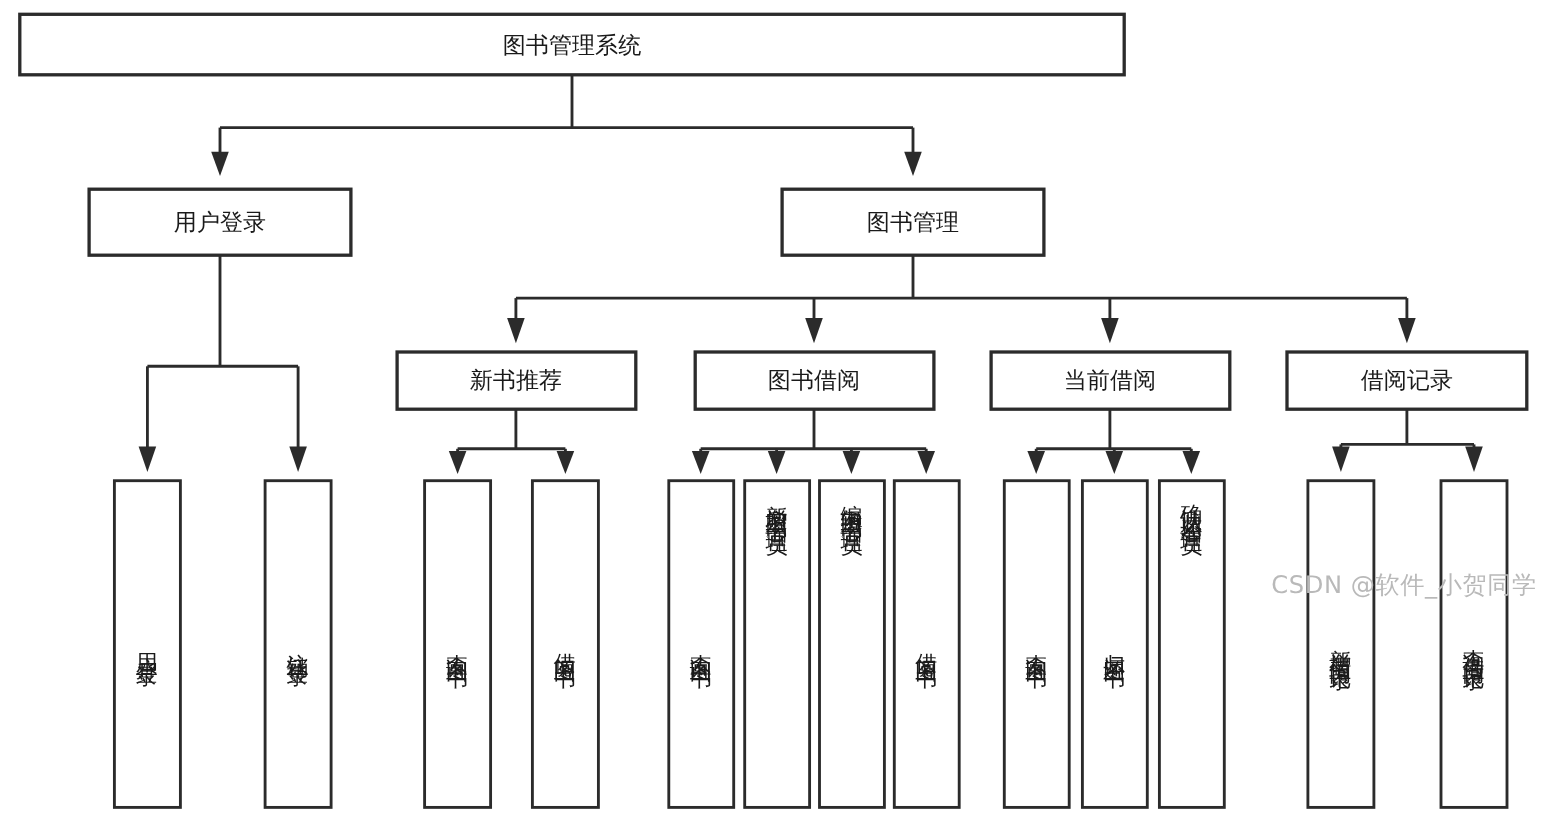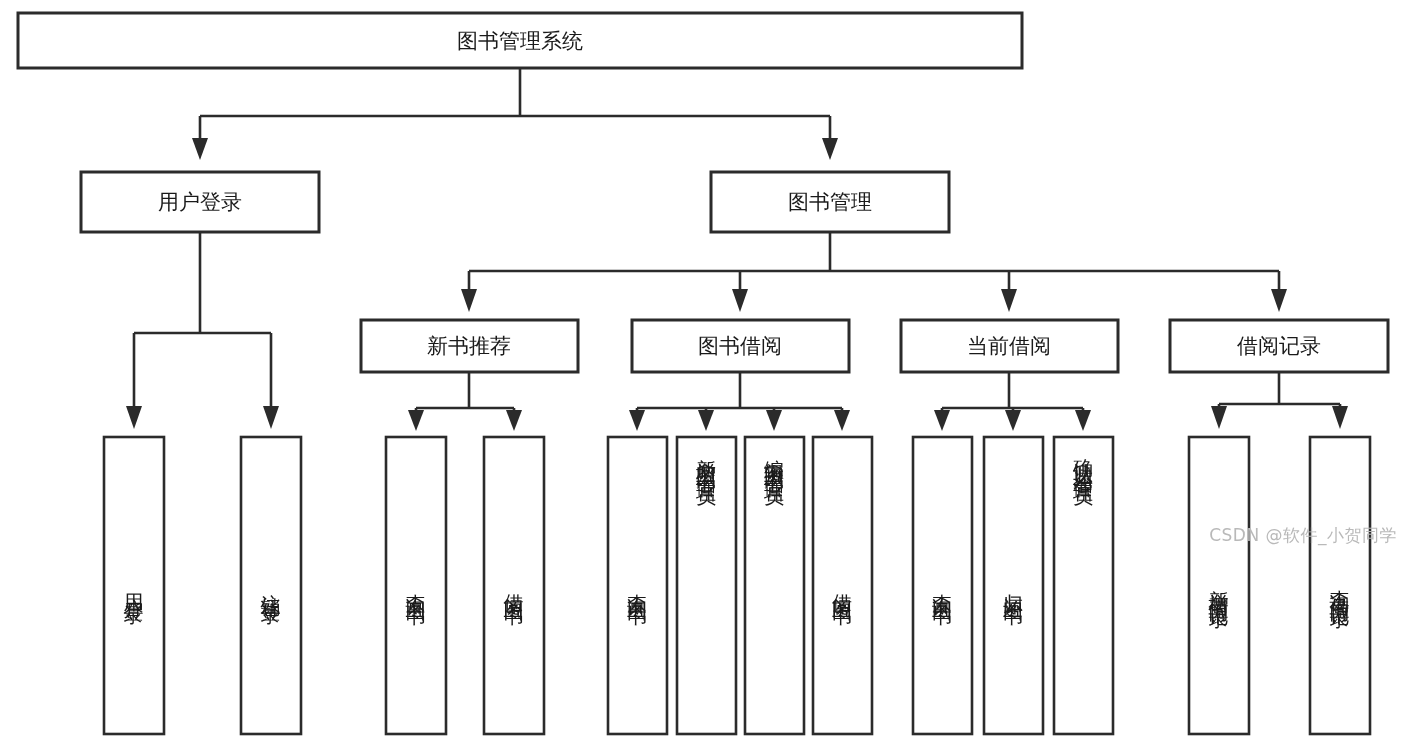--- a/index.html
+++ b/index.html
@@ -71,21 +71,21 @@
     letter-spacing: 4px;
     color: #1a1a1a;
     white-space: nowrap;
     text-align: center;
   }
   .watermark {
     position: absolute;
     right: 8px;
     bottom: 6px;
     font-family: "DejaVu Sans", "Liberation Sans", sans-serif;
-    font-size: 17px;
+    font-size: 22px;
     color: #b9b9b9;
     letter-spacing: 0.5px;
     white-space: nowrap;
   }
 </style>
 </head>
 <body>
 
 <div id="diagram-root">
 

